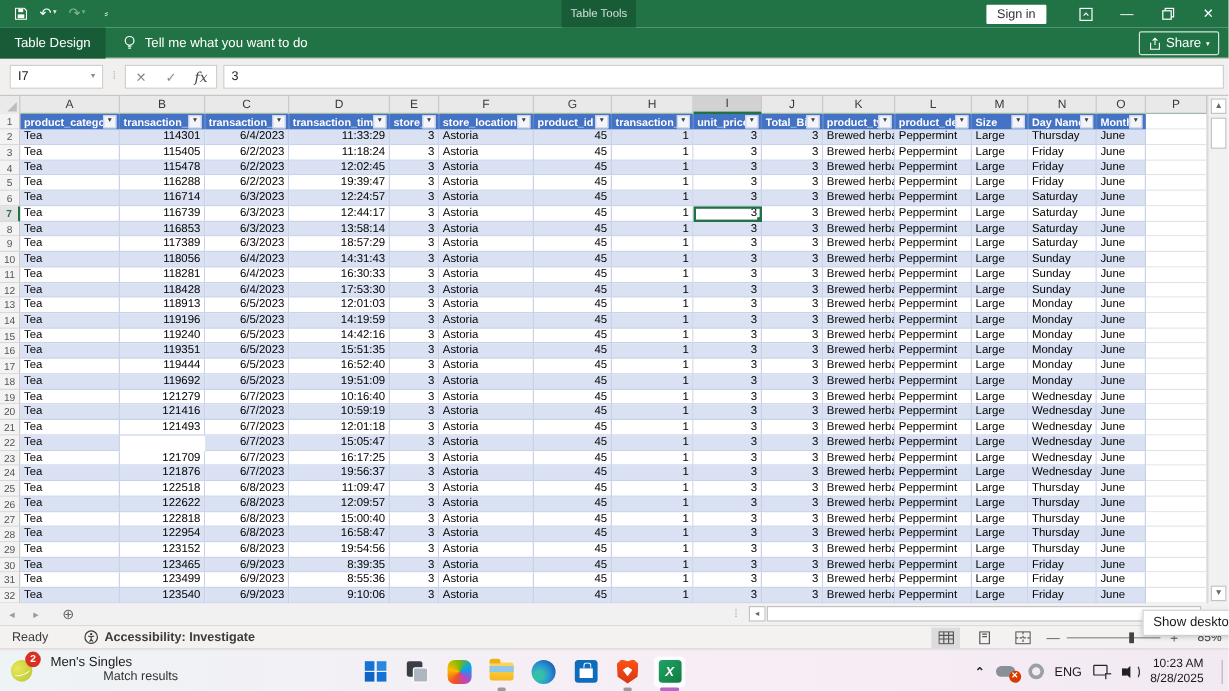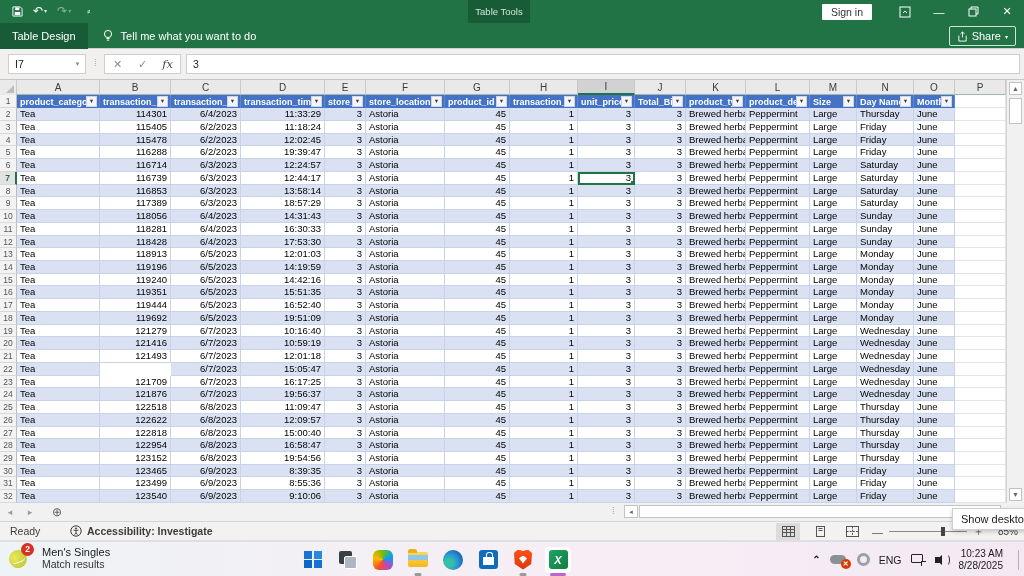--- a/index.html
+++ b/index.html
@@ -104,21 +104,21 @@
   #tooltip{position:absolute;left:952px;top:508px;background:#fff;border:1px solid #cfcfcf;box-shadow:0 2px 4px rgba(0,0,0,.18);font-size:11px;color:#1a1a1a;padding:4px 8px;z-index:20;white-space:nowrap;}
 
   
   #taskbar{position:absolute;left:0;top:541px;width:1024px;height:35px;background:linear-gradient(90deg,#eef3f5 0%,#f7eef5 55%,#f3e9f3 100%);border-top:1px solid #e2dde2;}
   #widgets{position:absolute;left:8px;top:3px;display:flex;align-items:center;gap:8px;}
   #tennis-icon{position:relative;width:26px;height:26px;}
   #tennis-icon .ball{position:absolute;left:1px;top:5px;width:18px;height:18px;border-radius:50%;background:radial-gradient(circle at 35% 35%,#e8e85a,#b7c32f);transform:rotate(-20deg);}
   #tennis-icon .ball:after{content:"";position:absolute;left:2px;top:7px;width:14px;height:5px;border-radius:50%;border-bottom:1.5px solid #fff;}
   #tennis-icon .badge{position:absolute;right:0;top:-2px;width:13px;height:13px;border-radius:50%;background:#d93025;color:#fff;font-size:8.5px;line-height:13px;text-align:center;font-weight:bold;}
   #widget-text .l1{font-size:11px;color:#1a1a1a;}
-  #widget-text .l2{font-size:10.5px;color:#333;}
+  #widget-text .l2{font-size:10.5px;color:#333;margin-left:44px;}
   #tb-center{position:absolute;left:300px;top:0;height:35px;display:flex;align-items:center;gap:9px;}
   .tbicon{width:26px;height:26px;display:flex;align-items:center;justify-content:center;position:relative;}
   #start-icon .winlogo{display:grid;grid-template-columns:8px 8px;grid-template-rows:8px 8px;gap:1.5px;}
   #start-icon .winlogo i{background:#1573d6;}
   #start-icon .winlogo i:nth-child(2){background:#2b88e0;}
   #start-icon .winlogo i:nth-child(3){background:#0f65c4;}
   #searchbox{width:158px;height:26px;background:#fff;border:1px solid #e0dce2;border-radius:13px;display:flex;align-items:center;padding:0 3px 0 10px;gap:7px;}
   #searchbox .mag{width:11px;height:11px;position:relative;flex:0 0 auto;}
   #searchbox .mag i{position:absolute;left:0;top:0;width:8px;height:8px;border:1.5px solid #444;border-radius:50%;}
   #searchbox .mag b{position:absolute;right:0;bottom:0;width:4px;height:1.5px;background:#444;transform:rotate(45deg);}

